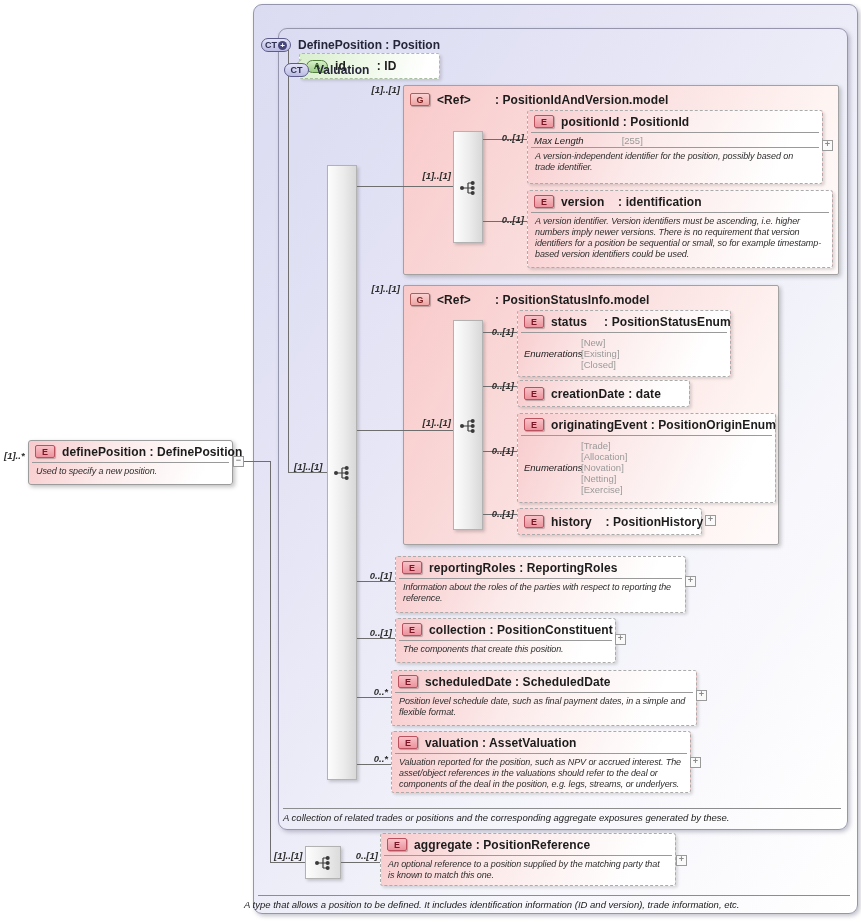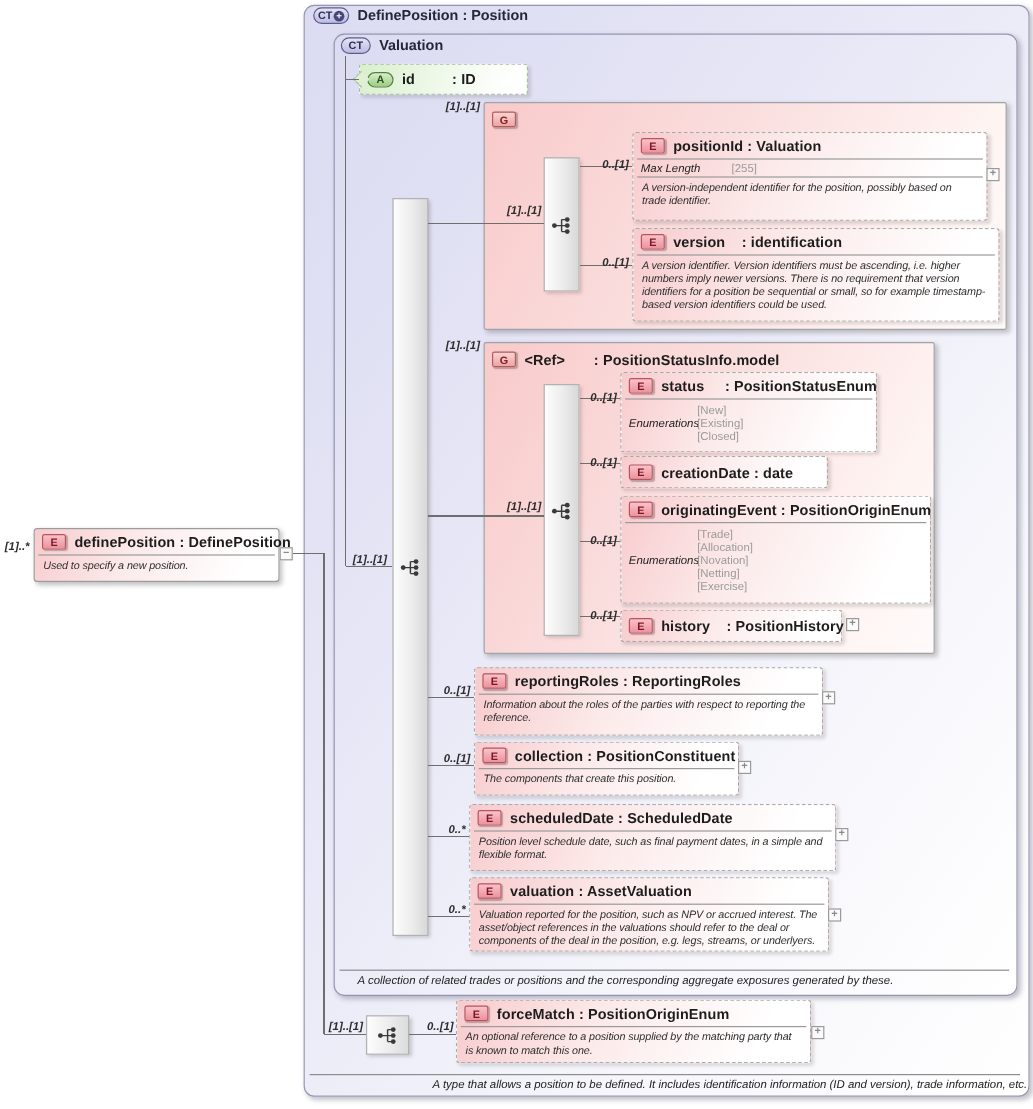--- a/index.html
+++ b/index.html
@@ -2,21 +2,21 @@
 <html><head>
 <meta charset="utf-8">
 <style>
   html,body{margin:0;padding:0;background:#fff;}
   #canvas{position:relative;width:861px;height:924px;background:#ffffff;overflow:hidden;
           font-family:"Liberation Sans",sans-serif;}
   
   .ctbox{position:absolute;border:1px solid #9595ae;border-radius:9px;
          background:linear-gradient(125deg,#dbdbf2 0%,#e6e6f6 35%,#f7f7fc 75%,#ffffff 100%);
          box-shadow:2px 2px 4px rgba(80,80,110,.35);}
-  .ct-head{position:absolute;display:flex;align-items:center;gap:7px;z-index:8;}
+  .ct-head{position:absolute;display:flex;align-items:center;gap:7px;z-index:8;margin-top:32px;}
   .ct-title{font:bold 12px "Liberation Sans",sans-serif;color:#26263a;}
   
   .badge{display:inline-flex;align-items:center;justify-content:center;flex:0 0 auto;
          font:bold 9px "Liberation Sans",sans-serif;box-sizing:border-box;}
   .badge-ct{min-width:25px;height:14px;padding:0 3px;border-radius:8px;gap:1px;
             background:linear-gradient(#e3e3f8,#bcbce4);border:1.4px solid #5c5c8a;color:#2e2e4e;}
   .ct-plus{width:9px;height:9px;border-radius:50%;background:#46467a;color:#fff;
            font:bold 8px/9px "Liberation Sans",sans-serif;display:inline-flex;
            align-items:center;justify-content:center;}
   .badge-e{width:20px;height:13px;border-radius:2px;background:linear-gradient(#f8c3c8,#ec929d);
@@ -40,21 +40,21 @@
         transform:translateY(-50%) rotate(45deg);
         background:#dff0d5;border-left:1px dashed #a9bda0;border-bottom:1px dashed #a9bda0;}
   .head{display:flex;align-items:center;gap:7px;height:21px;padding:0 6px;box-sizing:border-box;}
   .title{font:bold 12px "Liberation Sans",sans-serif;color:#1c1c1c;white-space:pre;
          letter-spacing:.1px;}
   .sep{border-top:1px solid #9a9a9a;margin:0 3px;height:0;}
   .desc{font:italic 9px "Liberation Sans",sans-serif;color:#2e2e2e;line-height:11px;
         padding:3px 7px 4px 7px;letter-spacing:-.1px;}
   .facet-row{display:flex;align-items:baseline;padding:2px 6px 1px 6px;}
   .facet-label{font:italic 9.5px "Liberation Sans",sans-serif;color:#222;}
-  .facet-value{font:9.5px "Liberation Sans",sans-serif;color:#9a9a9a;margin-left:26px;}
+  .facet-value{font:9.5px "Liberation Sans",sans-serif;color:#9a9a9a;margin-left:38px;}
   .enum-row{display:flex;align-items:center;padding:4px 6px 3px 6px;}
   .enum-label{font:italic 9.5px "Liberation Sans",sans-serif;color:#222;width:57px;flex:0 0 auto;}
   .enum-values{font:9.5px "Liberation Sans",sans-serif;color:#9a9a9a;line-height:11px;}
   
   .card{position:absolute;font:italic bold 9.5px "Liberation Sans",sans-serif;color:#2c2c2c;
         white-space:pre;z-index:7;}
   .card.r{text-align:right;}
   .bar{position:absolute;width:30px;box-sizing:border-box;border:1px solid #b2b2b2;
        background:linear-gradient(to right,#fdfdfd,#ececec 55%,#d8d8d8);
        box-shadow:2px 2px 3px rgba(0,0,0,.18);z-index:5;}
@@ -118,38 +118,39 @@
       <circle cx="13.7" cy="3" r="2" fill="#3a3a3a"></circle>
         <circle cx="13.7" cy="8" r="2" fill="#3a3a3a"></circle>
         <circle cx="13.7" cy="13" r="2" fill="#3a3a3a"></circle>
     </svg>
   </div>
 
   <span class="card r" style="left:366px;top:84px;width:34px;">[1]..[1]</span>
   <div class="grp" style="left:403px;top:85px;width:436px;height:190px;">
     <div class="head" style="padding-top:6px;">
       <span class="badge badge-g">G</span>
+      <span class="title">&lt;Ref&gt;       : PositionIdAndVersion.model</span>
     </div>
   </div>
   <span class="card r" style="left:413px;top:170px;width:38px;">[1]..[1]</span>
   <div class="bar" style="left:453px;top:131px;height:112px;">
     <svg class="seqicon" style="top:48px;" width="18" height="16" viewBox="0 0 18 16">
       <circle cx="3" cy="8" r="2" fill="#3a3a3a"></circle>
       <path d="M3 8 H9 M9 3 V13 M9 3 H13 M9 8 H13 M9 13 H13" stroke="#3a3a3a" stroke-width="1.2" fill="none"></path>
       <circle cx="13.7" cy="3" r="2" fill="#3a3a3a"></circle>
         <circle cx="13.7" cy="8" r="2" fill="#3a3a3a"></circle>
         <circle cx="13.7" cy="13" r="2" fill="#3a3a3a"></circle>
     </svg>
   </div>
 
   <span class="card r" style="left:492px;top:132px;width:32px;">0..[1]</span>
   <div class="el" style="left:527px;top:110px;width:296px;height:74px;">
     <div class="head">
       <span class="badge badge-e">E</span>
-      <span class="title">positionId : Valuation</span>
+      <span class="title">positionId : PositionId</span>
     </div>
     <div class="sep"></div>
     <div class="facet-row">
       <span class="facet-label">Max Length</span>
       <span class="facet-value">[255]</span>
     </div>
     <div class="sep"></div>
     <div class="desc">A version-independent identifier for the position, possibly based on trade identifier.</div>
   </div>
   <div class="pmbox" style="left:822px;top:140px;">+</div>
@@ -273,45 +274,45 @@
     <div class="head">
       <span class="badge badge-e">E</span>
       <span class="title">valuation : AssetValuation</span>
     </div>
     <div class="sep"></div>
     <div class="desc">Valuation reported for the position, such as NPV or accrued interest. The asset/object references in the valuations should refer to the deal or components of the deal in the position, e.g. legs, streams, or underlyers.</div>
   </div>
   <div class="pmbox" style="left:690px;top:757px;">+</div>
 
   <div class="hr" style="left:283px;top:808px;width:558px;"></div>
-  <div class="note" style="left:298px;top:812px;width:556px;">A collection of related trades or positions and the corresponding aggregate exposures generated by these.</div>
+  <div class="note" style="left:283px;top:812px;width:556px;">A collection of related trades or positions and the corresponding aggregate exposures generated by these.</div>
 
   <span class="card" style="left:274px;top:850px;">[1]..[1]</span>
   <div class="seqbox" style="left:305px;top:846px;width:36px;height:33px;">
     <svg width="18" height="16" viewBox="0 0 18 16">
       <circle cx="3" cy="8" r="2" fill="#3a3a3a"></circle>
       <path d="M3 8 H9 M9 3 V13 M9 3 H13 M9 8 H13 M9 13 H13" stroke="#3a3a3a" stroke-width="1.2" fill="none"></path>
       <circle cx="13.7" cy="3" r="2" fill="#3a3a3a"></circle>
         <circle cx="13.7" cy="8" r="2" fill="#3a3a3a"></circle>
         <circle cx="13.7" cy="13" r="2" fill="#3a3a3a"></circle>
     </svg>
   </div>
   <span class="card r" style="left:346px;top:850px;width:32px;">0..[1]</span>
   <div class="el" style="left:380px;top:833px;width:296px;height:53px;">
     <div class="head">
       <span class="badge badge-e">E</span>
-      <span class="title">forceMatch : PositionOriginEnum</span>
+      <span class="title">aggregate : PositionReference</span>
     </div>
     <div class="sep"></div>
     <div class="desc">An optional reference to a position supplied by the matching party that is known to match this one.</div>
   </div>
   <div class="pmbox" style="left:676px;top:855px;">+</div>
 
   <div class="hr" style="left:258px;top:895px;width:592px;"></div>
-  <div class="note" style="left:268px;top:899px;width:588px;text-align:right;">A type that allows a position to be defined. It includes identification information (ID and version), trade information, etc.</div>
+  <div class="note" style="left:244px;top:899px;width:588px;">A type that allows a position to be defined. It includes identification information (ID and version), trade information, etc.</div>
 
   <svg class="wires" width="861" height="924" viewBox="0 0 861 924">
     <g stroke="#6e6e6e" stroke-width="1" fill="none" shape-rendering="crispEdges">
       <path d="M244 461 H270 M270 461 V862 M270 862 H305"></path>
       <path d="M288 47 V472 M288 66 H299 M288 472 H327"></path>
       <path d="M357 186 H453 M357 430 H453"></path>
       <path d="M357 581 H395 M357 638 H395 M357 697 H391 M357 764 H391"></path>
       <path d="M483 139 H527 M483 221 H527"></path>
       <path d="M483 332 H517 M483 386 H517 M483 451 H517 M483 514 H517"></path>
       <path d="M341 862 H380"></path>

